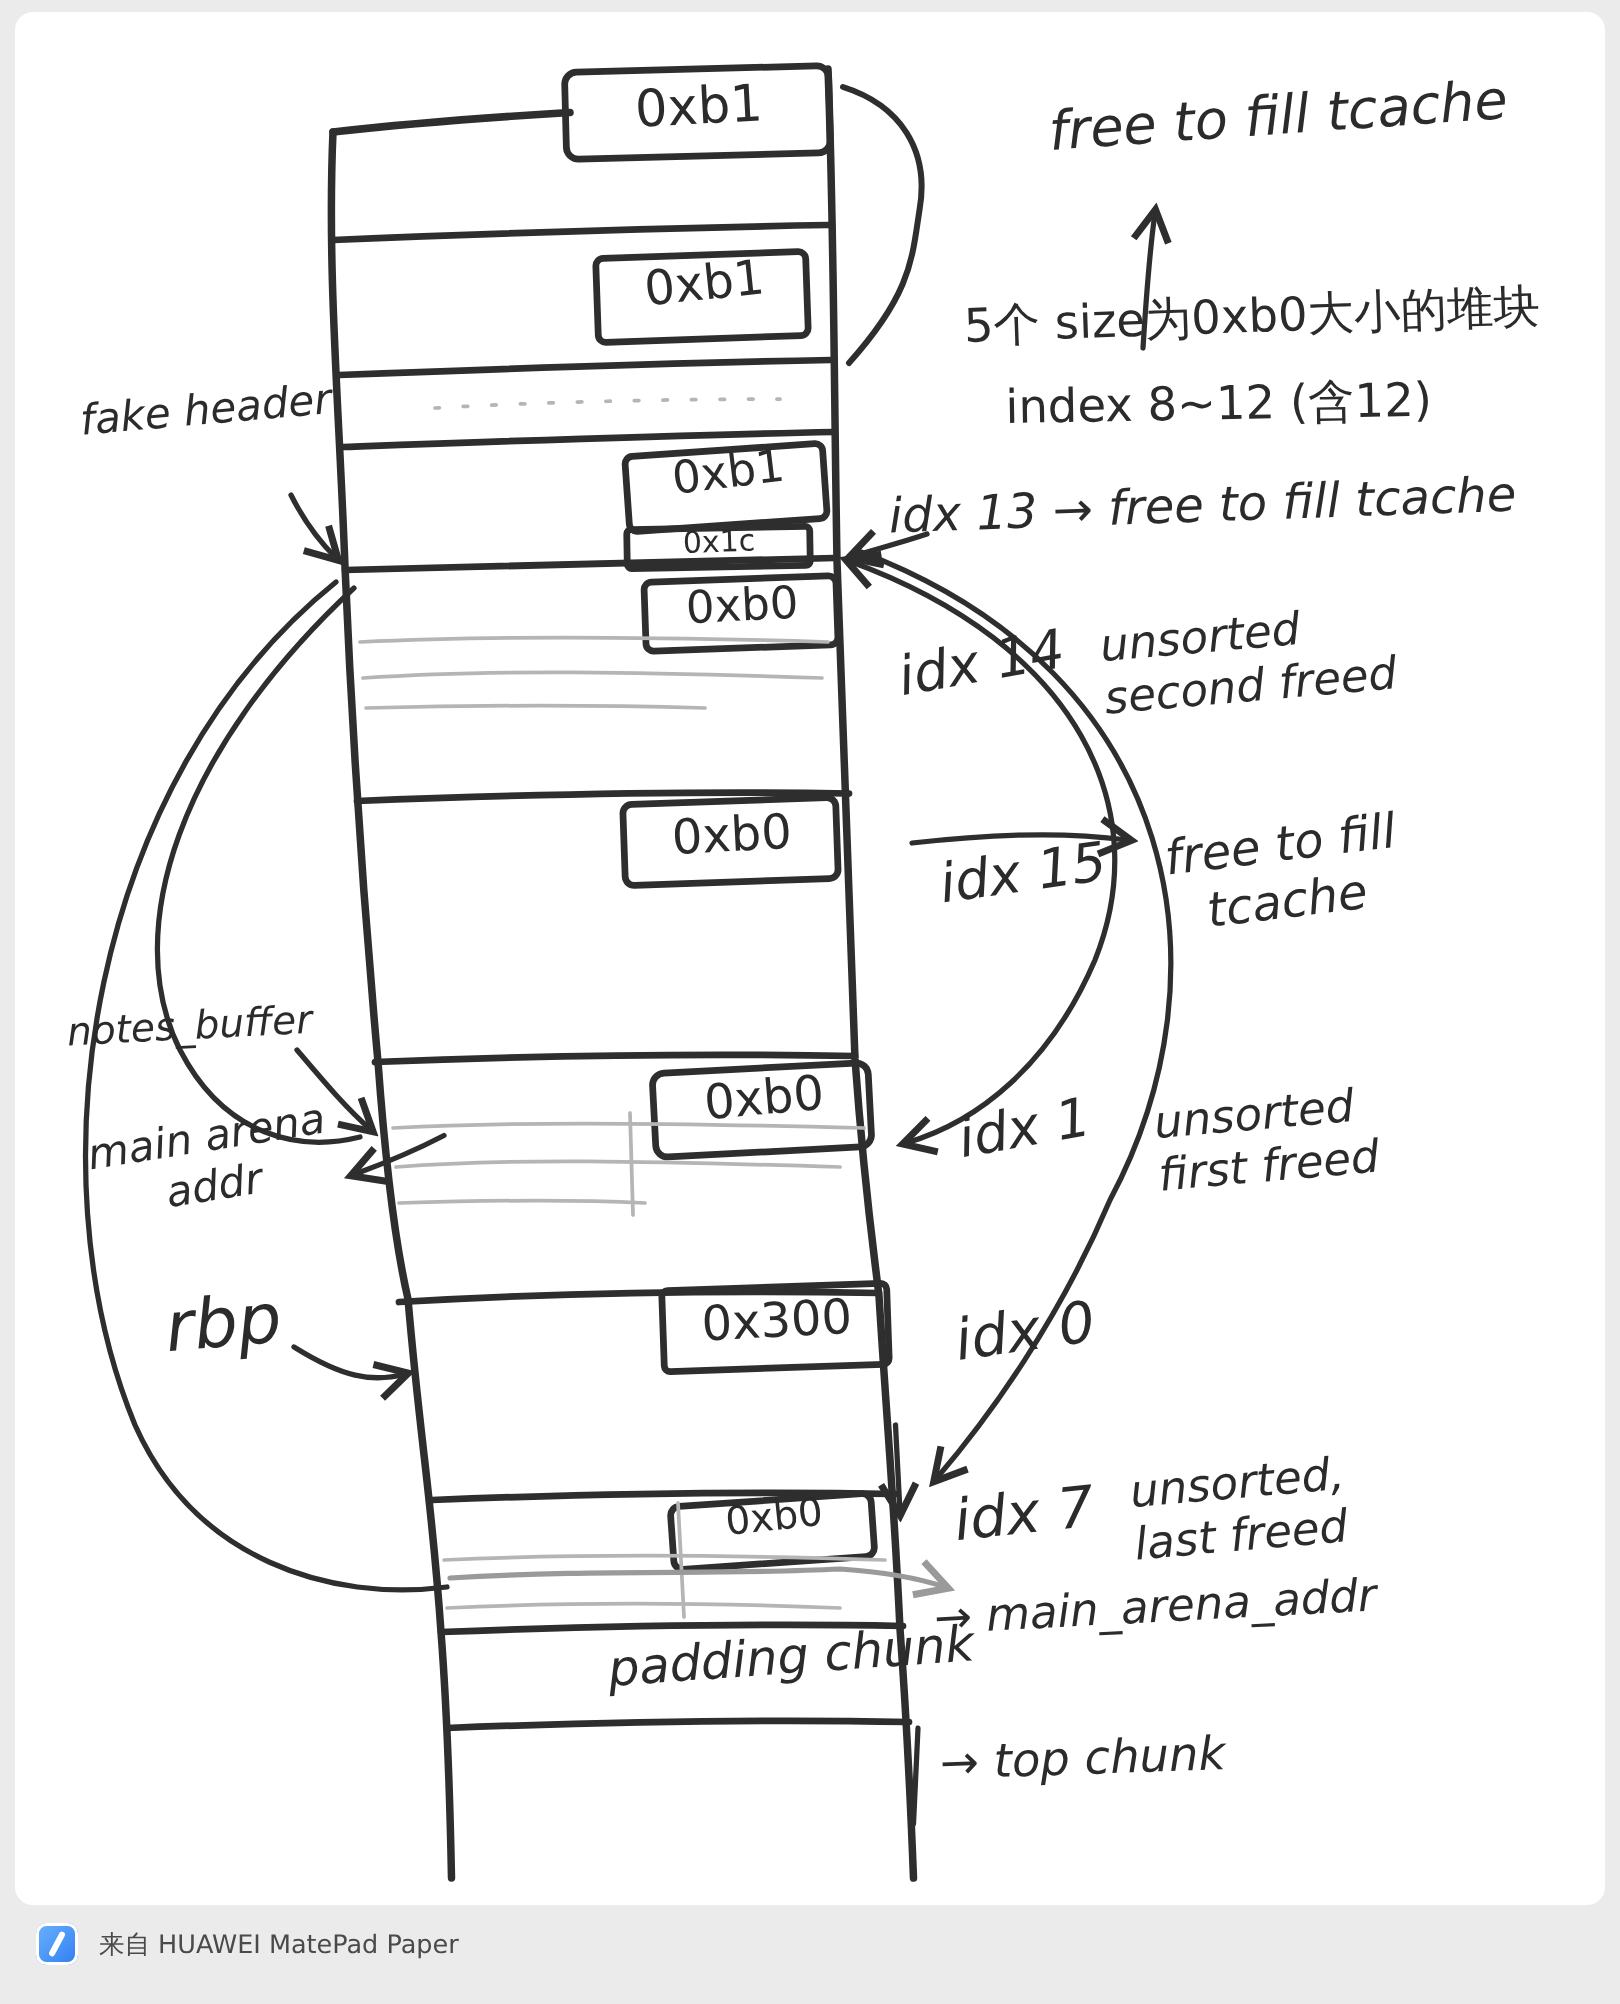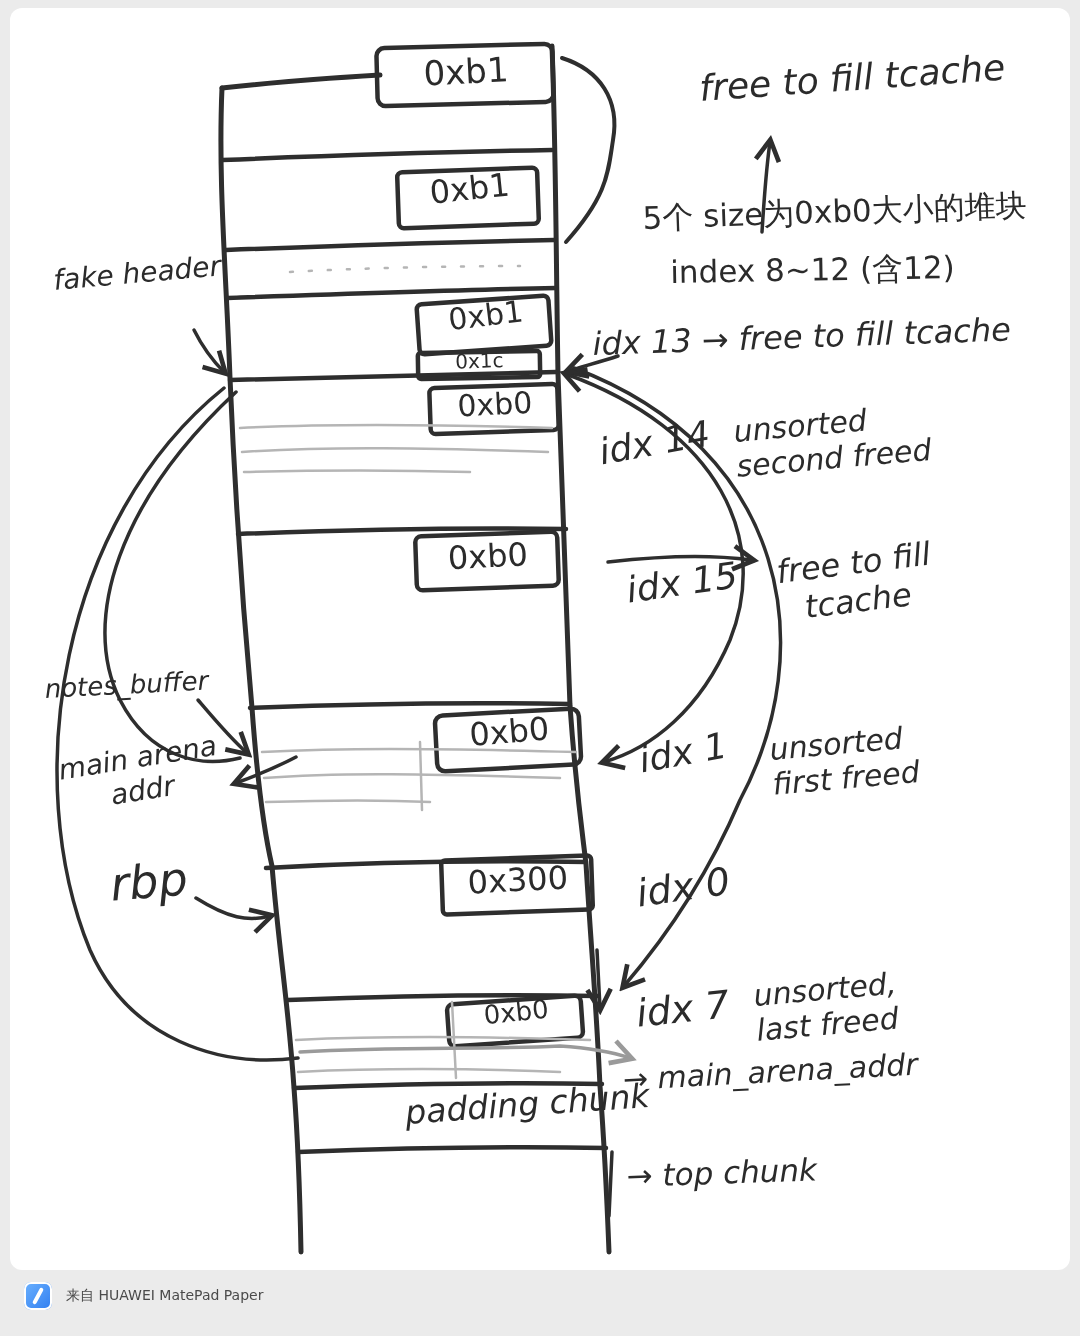--- a/index.html
+++ b/index.html
@@ -10,21 +10,21 @@
   .sketch{position:absolute;left:0;top:0;width:1080px;height:1336px;}
   .hw{position:absolute;color:#2b2b2b;white-space:pre-line;line-height:1.18;
       font-family:"DejaVu Sans",sans-serif;transform-origin:left top;}
   .hw.center{text-align:center;}
   .it{font-style:italic;}
   .footer{position:absolute;left:24px;top:1282px;display:flex;align-items:center;gap:14px;}
   .app-icon{width:28px;height:28px;border-radius:7px;background:linear-gradient(135deg,#6cb2ff,#2f7df0);
             position:relative;box-shadow:0 0 0 2px #ffffff inset;}
   .app-icon .pen{position:absolute;left:12px;top:5px;width:4px;height:18px;background:#ffffff;
             border-radius:2px;transform:rotate(28deg);}
-  .footer-text{color:#4a4a4a;font-size:14px;}
+  .footer-text{color:#4a4a4a;font-size:17px;}
 </style>
 </head>
 <body>
 
 <div class="page">
   <div class="canvas"></div>
 
   <svg class="sketch" viewBox="0 0 1080 1336">
     <defs>
       <marker id="mA" viewBox="0 0 12 12" refX="9" refY="6" markerWidth="8" markerHeight="8" orient="auto-start-reverse">

